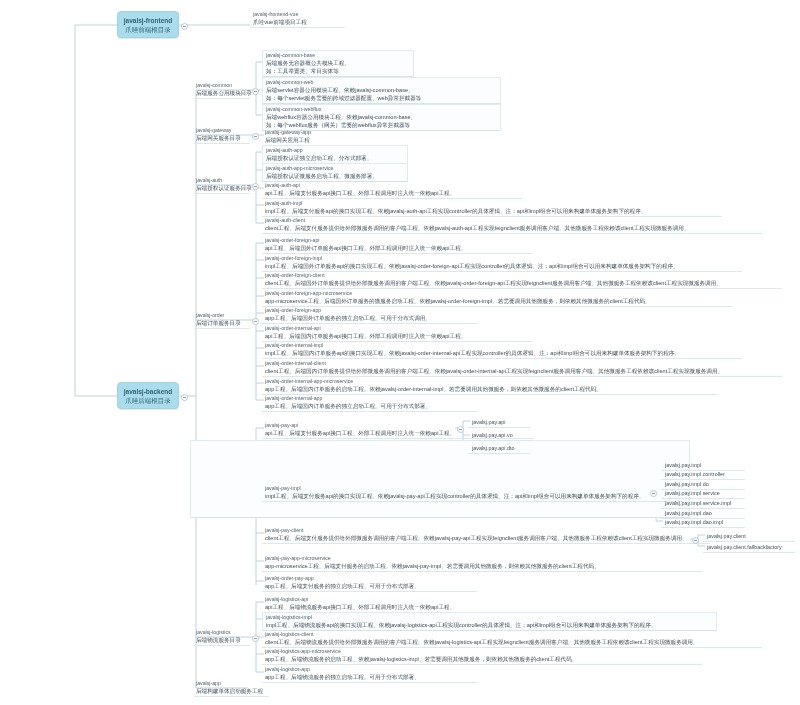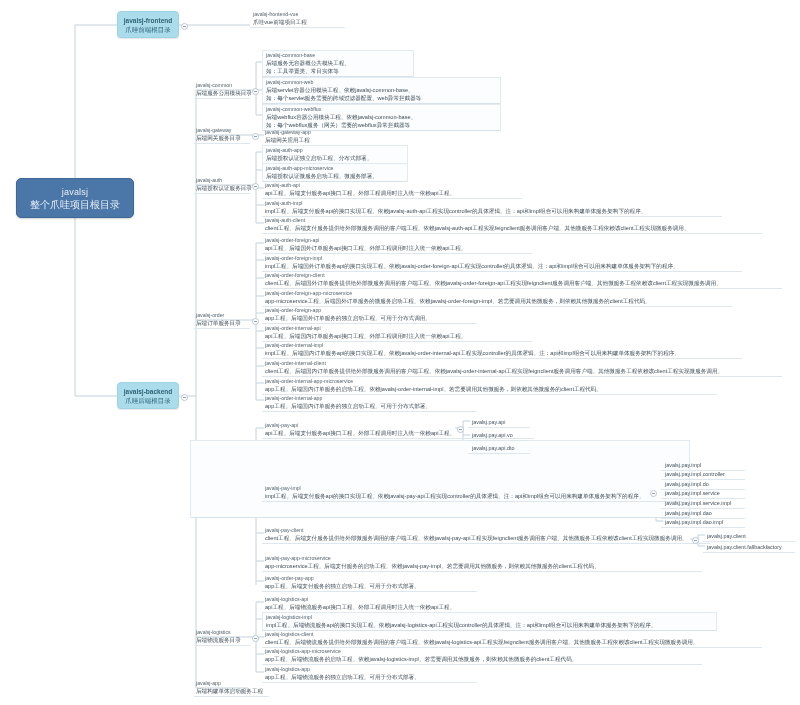--- a/index.html
+++ b/index.html
@@ -154,24 +154,20 @@
       <path d="M248 637 L256 637"></path>
       <path d="M256 602 L256 672"></path>
       <path d="M256 602 L264 602"></path>
       <path d="M256 619 L264 619"></path>
       <path d="M256 637 L264 637"></path>
       <path d="M256 654 L264 654"></path>
       <path d="M256 672 L264 672"></path>
     </g>
   </svg>
 
-  <div class="node root" style="left:16px;top:178px;width:118px;height:40px;">
-    <span class="t1">javalsj</span>
-    <span class="t2">整个爪哇项目根目录</span>
-  </div>
 
   <div class="node lvl2" style="left:117px;top:11px;width:62px;height:27px;">
     <span class="t1">javalsj-frontend</span>
     <span class="t2">爪哇前端根目录</span>
   </div>
   <div class="toggle" style="left:181px;top:23px;"></div>
 
   <div class="node lvl2" style="left:117px;top:382px;width:62px;height:27px;">
     <span class="t1">javalsj-backend</span>
     <span class="t2">爪哇后端根目录</span>

